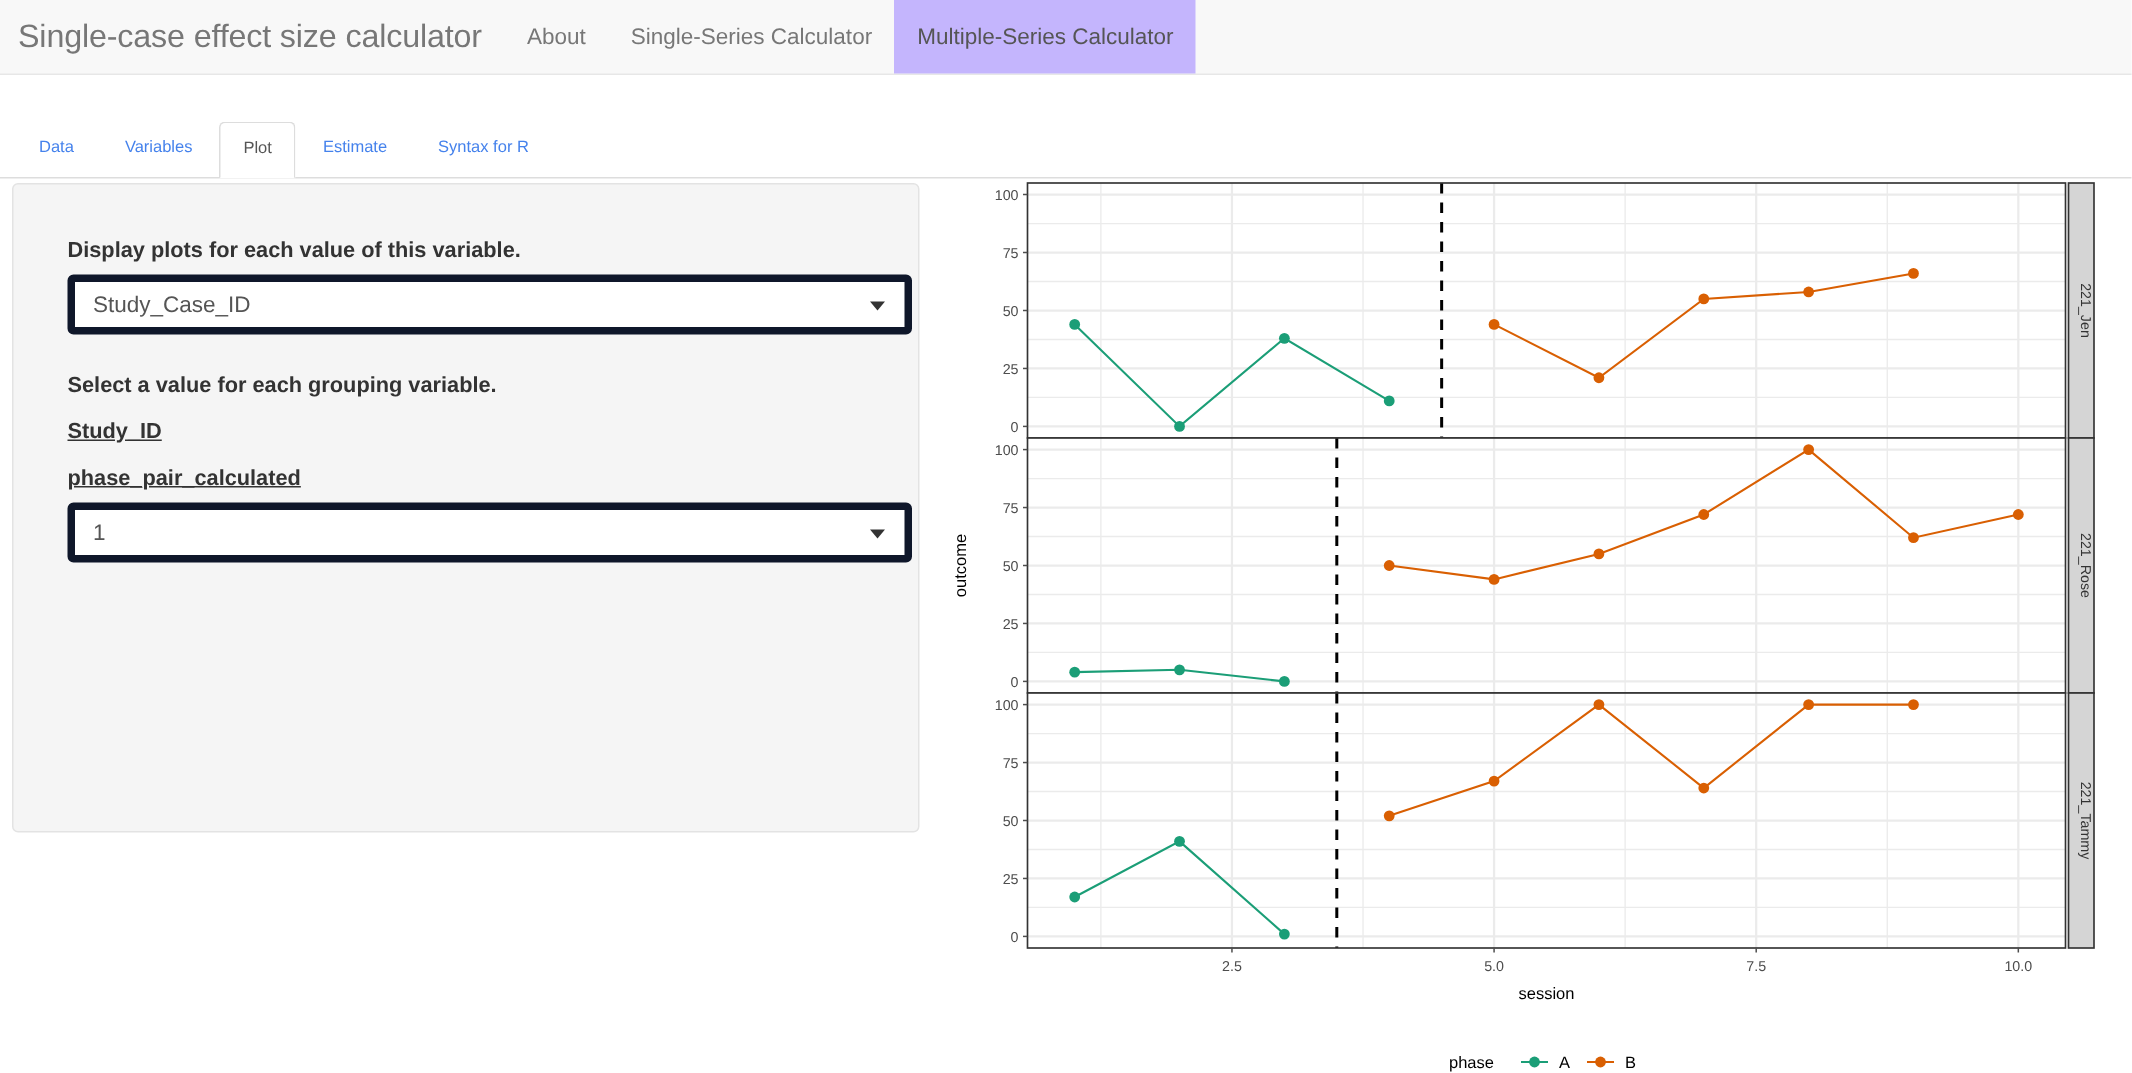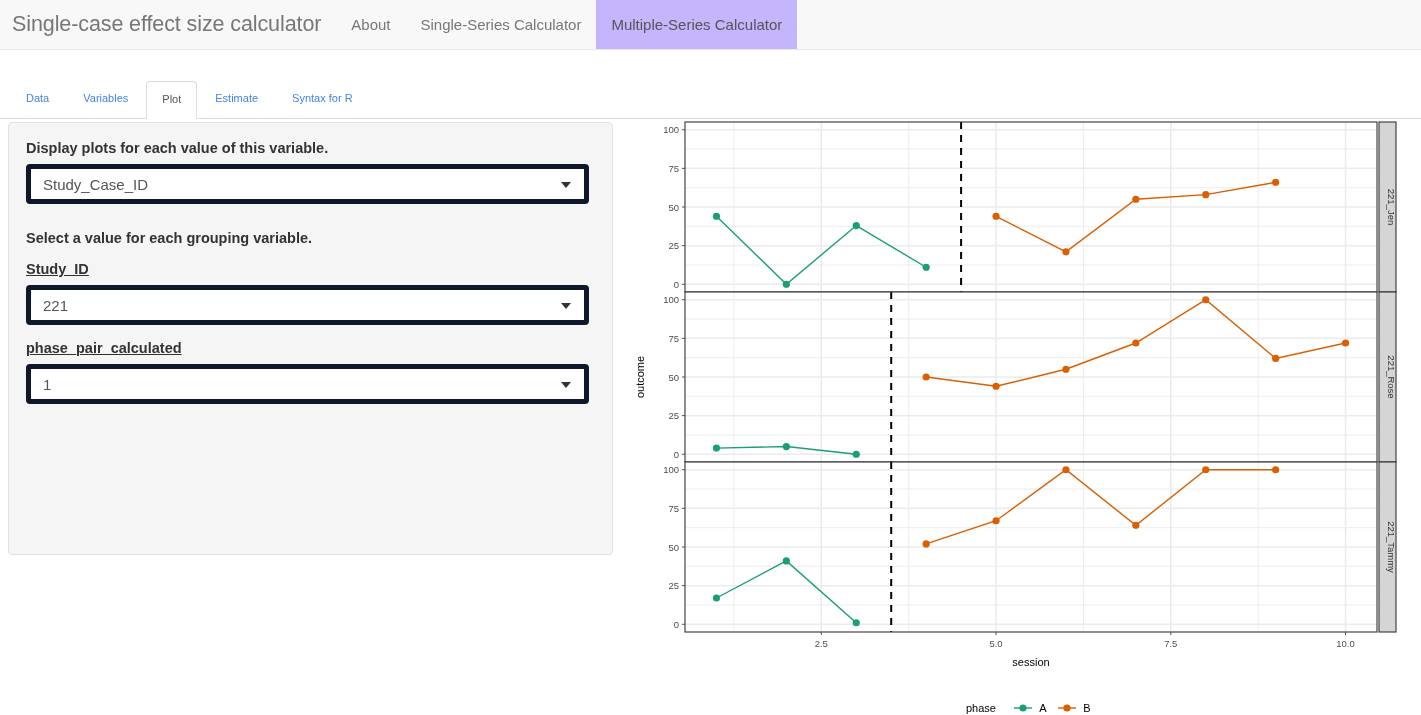--- a/index.html
+++ b/index.html
@@ -69,21 +69,21 @@
     margin-bottom: -1px;
   }
 
   
   .sidebar {
     position: absolute; left: 8px; top: 122px;
     width: 605px; height: 433px;
     background: #f5f5f5;
     border: 1px solid #e3e3e3;
     border-radius: 4px;
-    padding: 17px;
+    padding: 36px;
   }
   .ctl-label {
     font-size: 14.5px;
     font-weight: bold;
     color: #333333;
     margin: 0 0 8px 0;
     display: block;
   }
   .ctl-label.spaced { margin-top: 26px; }
   .ctl-label.spaced2 { margin-top: 15px; text-decoration: underline; }
@@ -140,24 +140,20 @@
 
   <label class="ctl-label">Display plots for each value of this variable.</label>
   <div class="select">
     <span>Study_Case_ID</span>
     <span class="caret"></span>
   </div>
 
   <label class="ctl-label spaced">Select a value for each grouping variable.</label>
 
   <label class="ctl-label spaced2">Study_ID</label>
-  <div class="select">
-    <span>221</span>
-    <span class="caret"></span>
-  </div>
 
   <label class="ctl-label spaced2">phase_pair_calculated</label>
   <div class="select">
     <span>1</span>
     <span class="caret"></span>
   </div>
 
 </div>
 
 <div class="plot-wrap">

